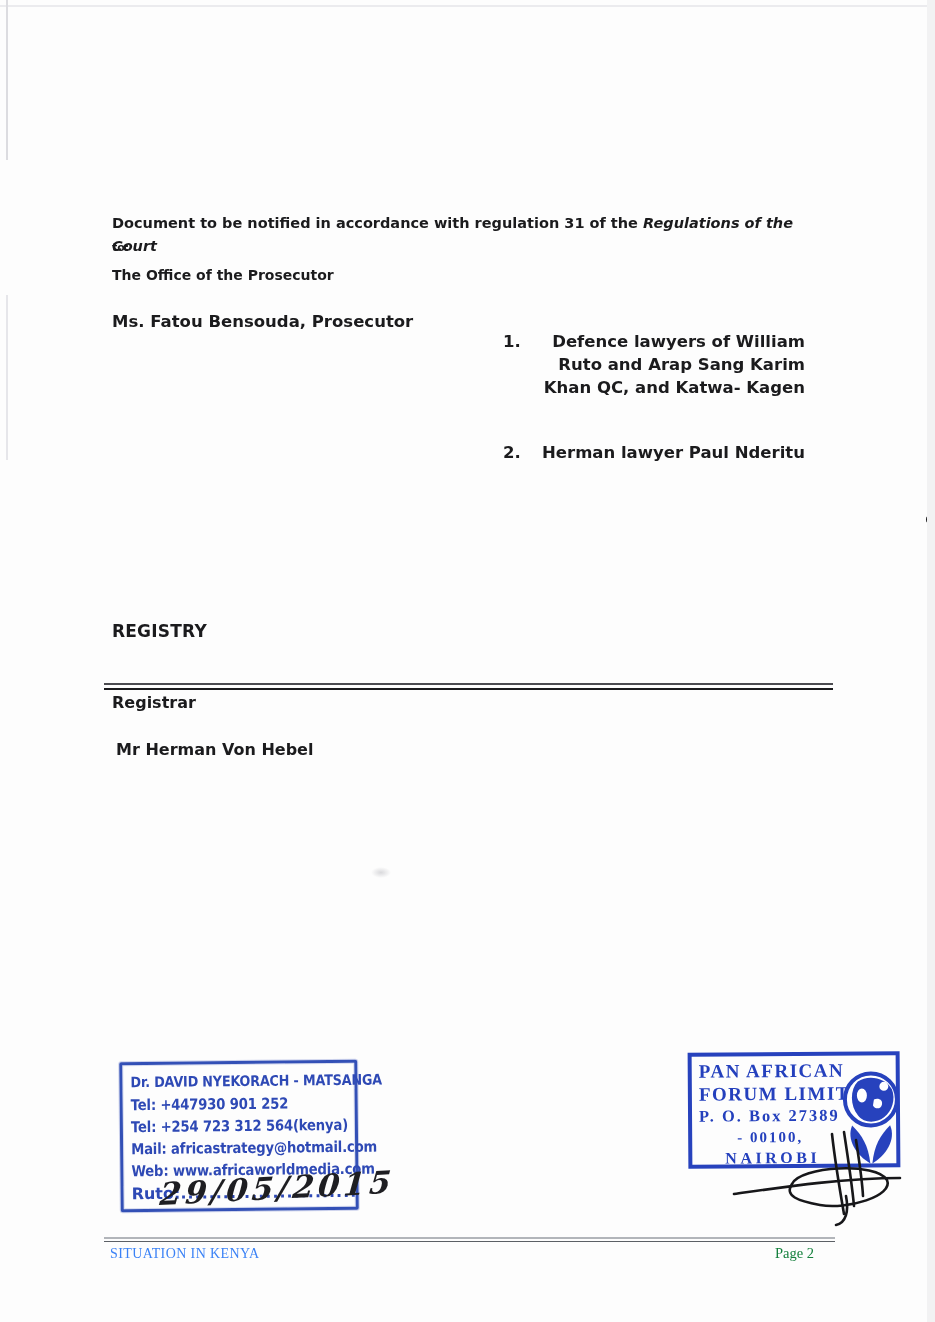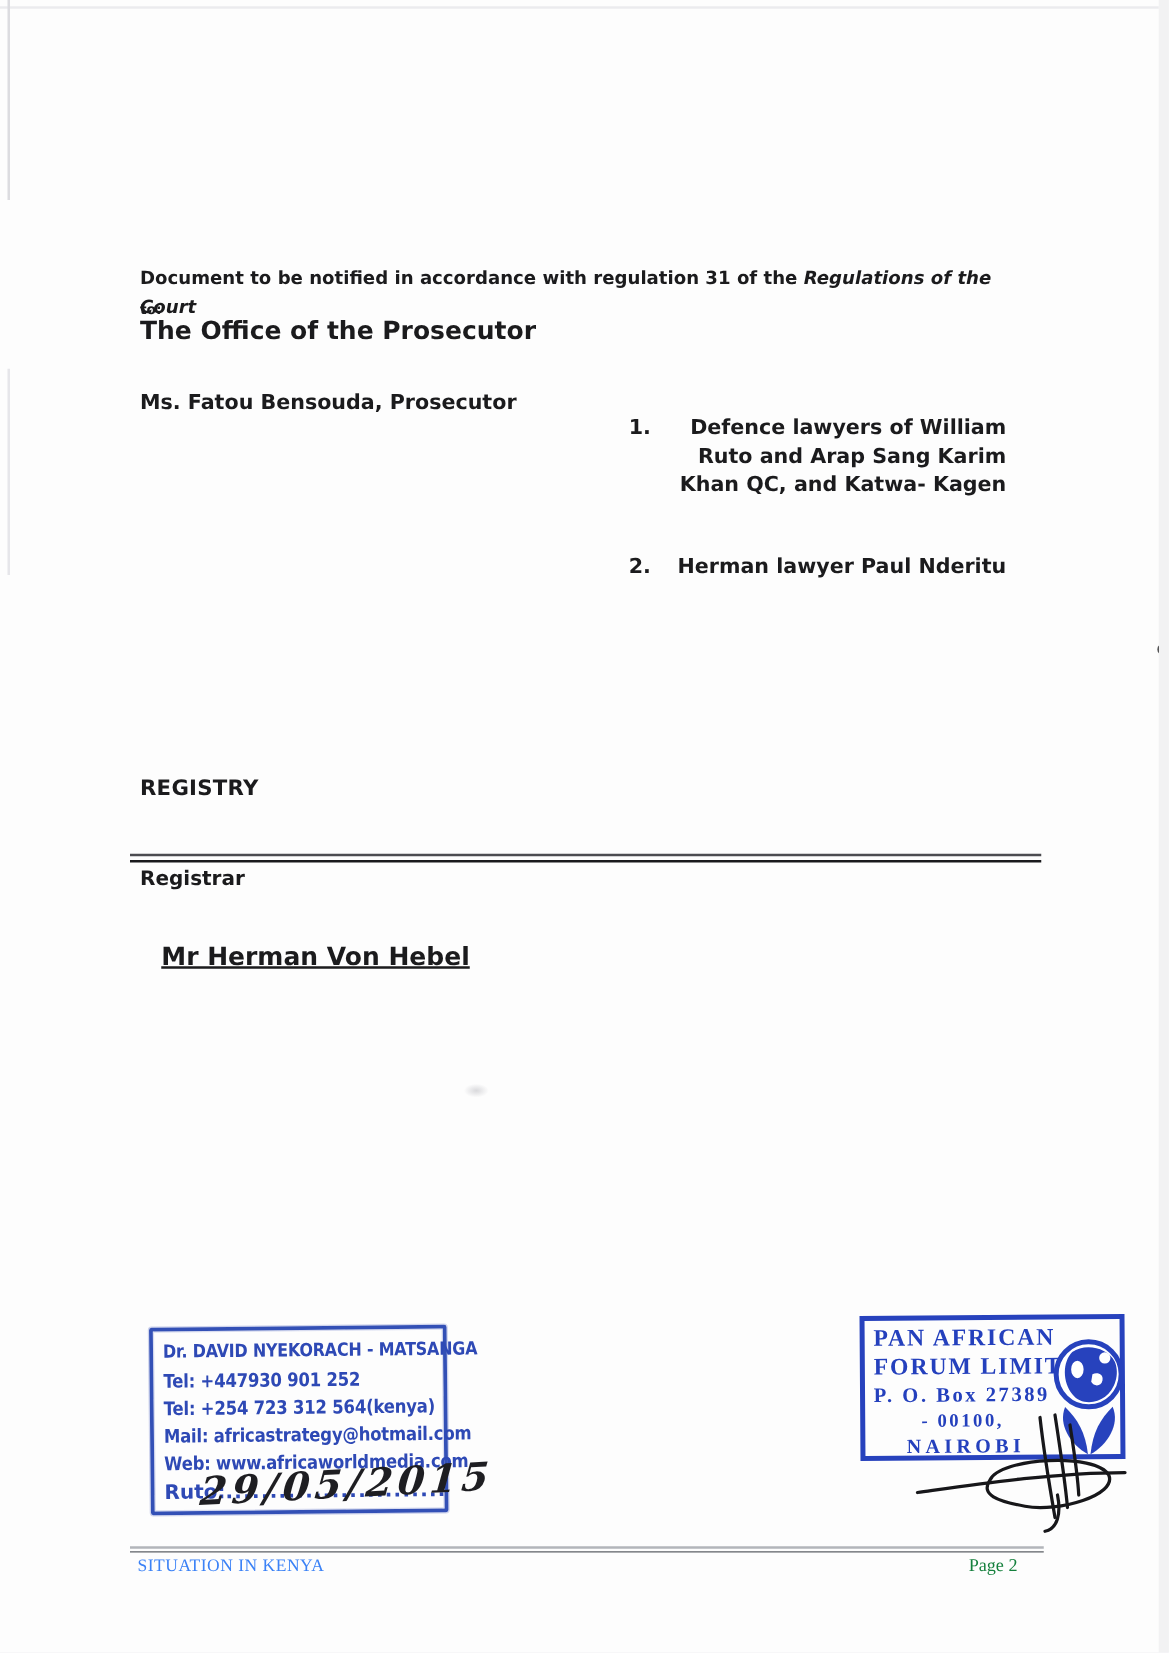--- a/index.html
+++ b/index.html
@@ -16,31 +16,31 @@
   .edge-top{left:0;top:5px;width:935px;height:2px;background:#ebebee;}
   .edge-left-1{left:6px;top:0;width:2px;height:160px;background:#dcdce0;}
   .edge-left-2{left:6px;top:295px;width:2px;height:165px;background:#e6e6ea;}
   .mark-dot{left:926px;top:516px;width:6px;height:7px;background:#1c1c1e;border-radius:45%;}
   .mark-bar{left:928px;top:541px;width:4px;height:28px;background:#121214;}
   .smudge{left:371px;top:867px;width:20px;height:11px;background:radial-gradient(ellipse at center,#d9d9dc 0%,rgba(255,255,255,0) 70%);}
   
   .notify{position:absolute;left:112px;top:197px;width:724px;font-size:14.5px;font-weight:bold;line-height:23px;}
   .notify .it{font-style:italic;}
   .notify-to{position:absolute;left:112px;top:230px;font-size:11px;font-weight:bold;}
-  .office{position:absolute;left:112px;top:252px;font-size:20px;font-weight:bold;margin:0;}
+  .office{position:absolute;left:112px;top:267px;font-size:14px;font-weight:bold;margin:0;}
   .pros-name{position:absolute;left:112px;top:312px;font-size:16.5px;font-weight:bold;margin:0;}
   .parties{position:absolute;left:503px;top:330px;width:302px;margin:0;padding:0;list-style:none;}
   .parties li{display:flex;font-size:16.5px;font-weight:bold;line-height:23px;}
   .parties li + li{margin-top:42px;}
   .parties .num{width:30px;flex:0 0 30px;}
   .parties .txt{flex:1;text-align:right;}
   .registry-heading{position:absolute;left:112px;top:621px;font-size:17px;font-weight:bold;margin:0;letter-spacing:0.2px;}
   .double-rule{position:absolute;left:104px;top:683px;width:729px;height:3px;border-top:2px solid #4b4b50;border-bottom:2px solid #1a1a1d;}
   .registrar{position:absolute;left:112px;top:693px;font-size:16px;font-weight:bold;margin:0;text-align:right;}
-  .registrar-name{position:absolute;left:112px;top:736px;font-size:20px;font-weight:bold;margin:17px;text-decoration:underline;}
+  .registrar-name{position:absolute;left:112px;top:736px;font-size:16px;font-weight:bold;margin:4px;}
   
   .stamp-left{
     position:absolute;left:120px;top:1061px;width:238px;height:150px;
     border:3px solid #3350b6;border-radius:2px;
     box-shadow:0 0 0 1px rgba(70,90,190,0.25), inset 0 0 0 1px rgba(70,90,190,0.2);
     transform:rotate(-0.6deg);
     color:#2e49b5;
     padding:5px 0 0 8px;box-sizing:border-box;
     background:rgba(255,255,255,0.0);
   }

